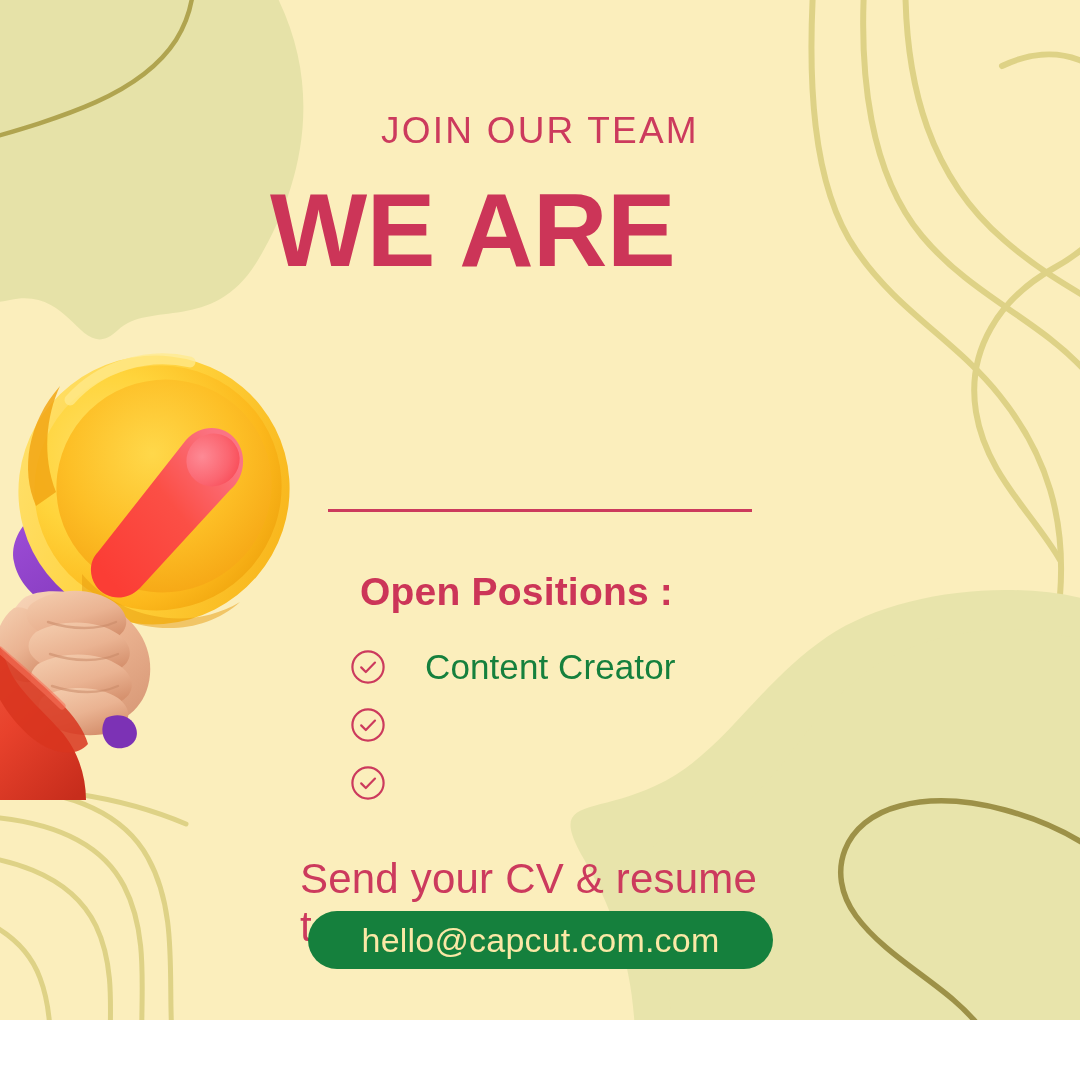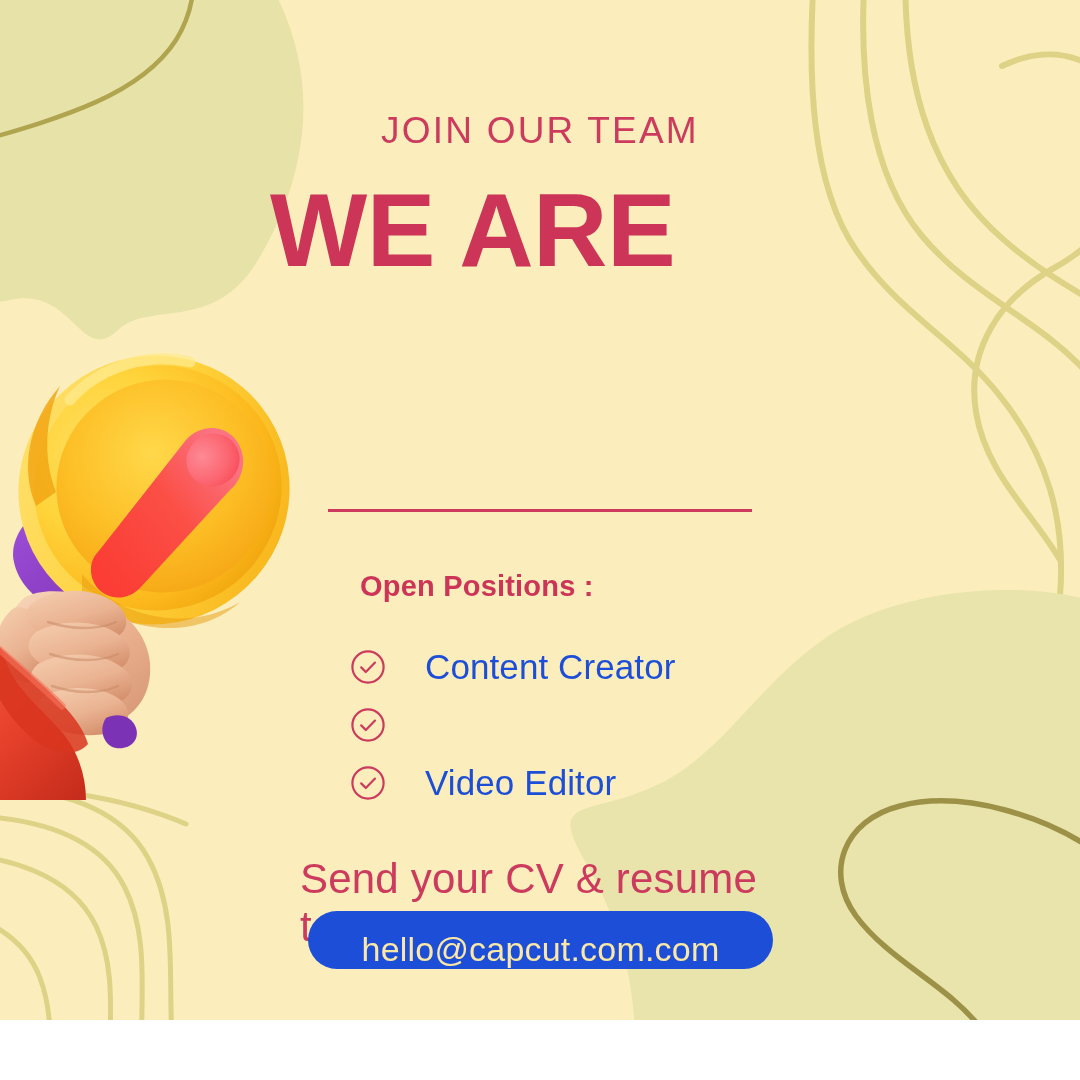--- a/index.html
+++ b/index.html
@@ -59,21 +59,21 @@
     width: 424px;
     height: 3px;
     background: #cc3a5d;
   }
 
   .positions-title {
     position: absolute;
     left: 360px;
     top: 570px;
     color: #cc3558;
-    font-size: 29px;
+    font-size: 39px;
     font-weight: 700;
     letter-spacing: 0.2px;
   }
 
   .positions-list {
     position: absolute;
     left: 350px;
     top: 638px;
     width: 520px;
   }
@@ -84,21 +84,21 @@
     align-items: center;
   }
   .check-icon {
     width: 36px;
     height: 36px;
     flex: 0 0 36px;
     display: block;
   }
   .position-label {
     margin-left: 39px;
-    color: #1d4ed8;
+    color: #15803d;
     font-size: 35px;
     font-weight: 400;
     letter-spacing: 0.1px;
     white-space: nowrap;
   }
 
   .cta-line {
     position: absolute;
     left: 300px;
     top: 855px;
@@ -110,23 +110,23 @@
     letter-spacing: 0.2px;
   }
 
   .email-pill {
     position: absolute;
     left: 308px;
     top: 911px;
     width: 465px;
     height: 58px;
     border-radius: 29px;
-    background: #1d4ed8;
+    background: #15803d;
     display: flex;
-    align-items: flex-end;
+    align-items: center;
     justify-content: center;
     box-sizing: border-box;
   }
   .email-text {
     color: #fbe8a6;
     font-size: 34px;
     font-weight: 400;
     letter-spacing: 0.2px;
     white-space: nowrap;
   }
@@ -424,21 +424,20 @@
         <circle cx="18" cy="18" r="15.6" fill="none" stroke="#cc3a5d" stroke-width="2.2"></circle>
         <path d="M 11.2 18.4 L 15.8 23 L 25 13.6" fill="none" stroke="#cc3a5d" stroke-width="2.2" stroke-linecap="round" stroke-linejoin="round"></path>
       </svg>
     </div>
 
     <div class="position-row">
       <svg class="check-icon" viewBox="0 0 36 36" xmlns="http://www.w3.org/2000/svg">
         <circle cx="18" cy="18" r="15.6" fill="none" stroke="#cc3a5d" stroke-width="2.2"></circle>
         <path d="M 11.2 18.4 L 15.8 23 L 25 13.6" fill="none" stroke="#cc3a5d" stroke-width="2.2" stroke-linecap="round" stroke-linejoin="round"></path>
       </svg>
-      <span class="position-label">Video Editor</span>
     </div>
 
   </div>
 
   <div class="cta-line">Send your CV &amp; resume to :</div>
 
   <div class="email-pill">
     <span class="email-text">hello@capcut.com.com</span>
   </div>
 

